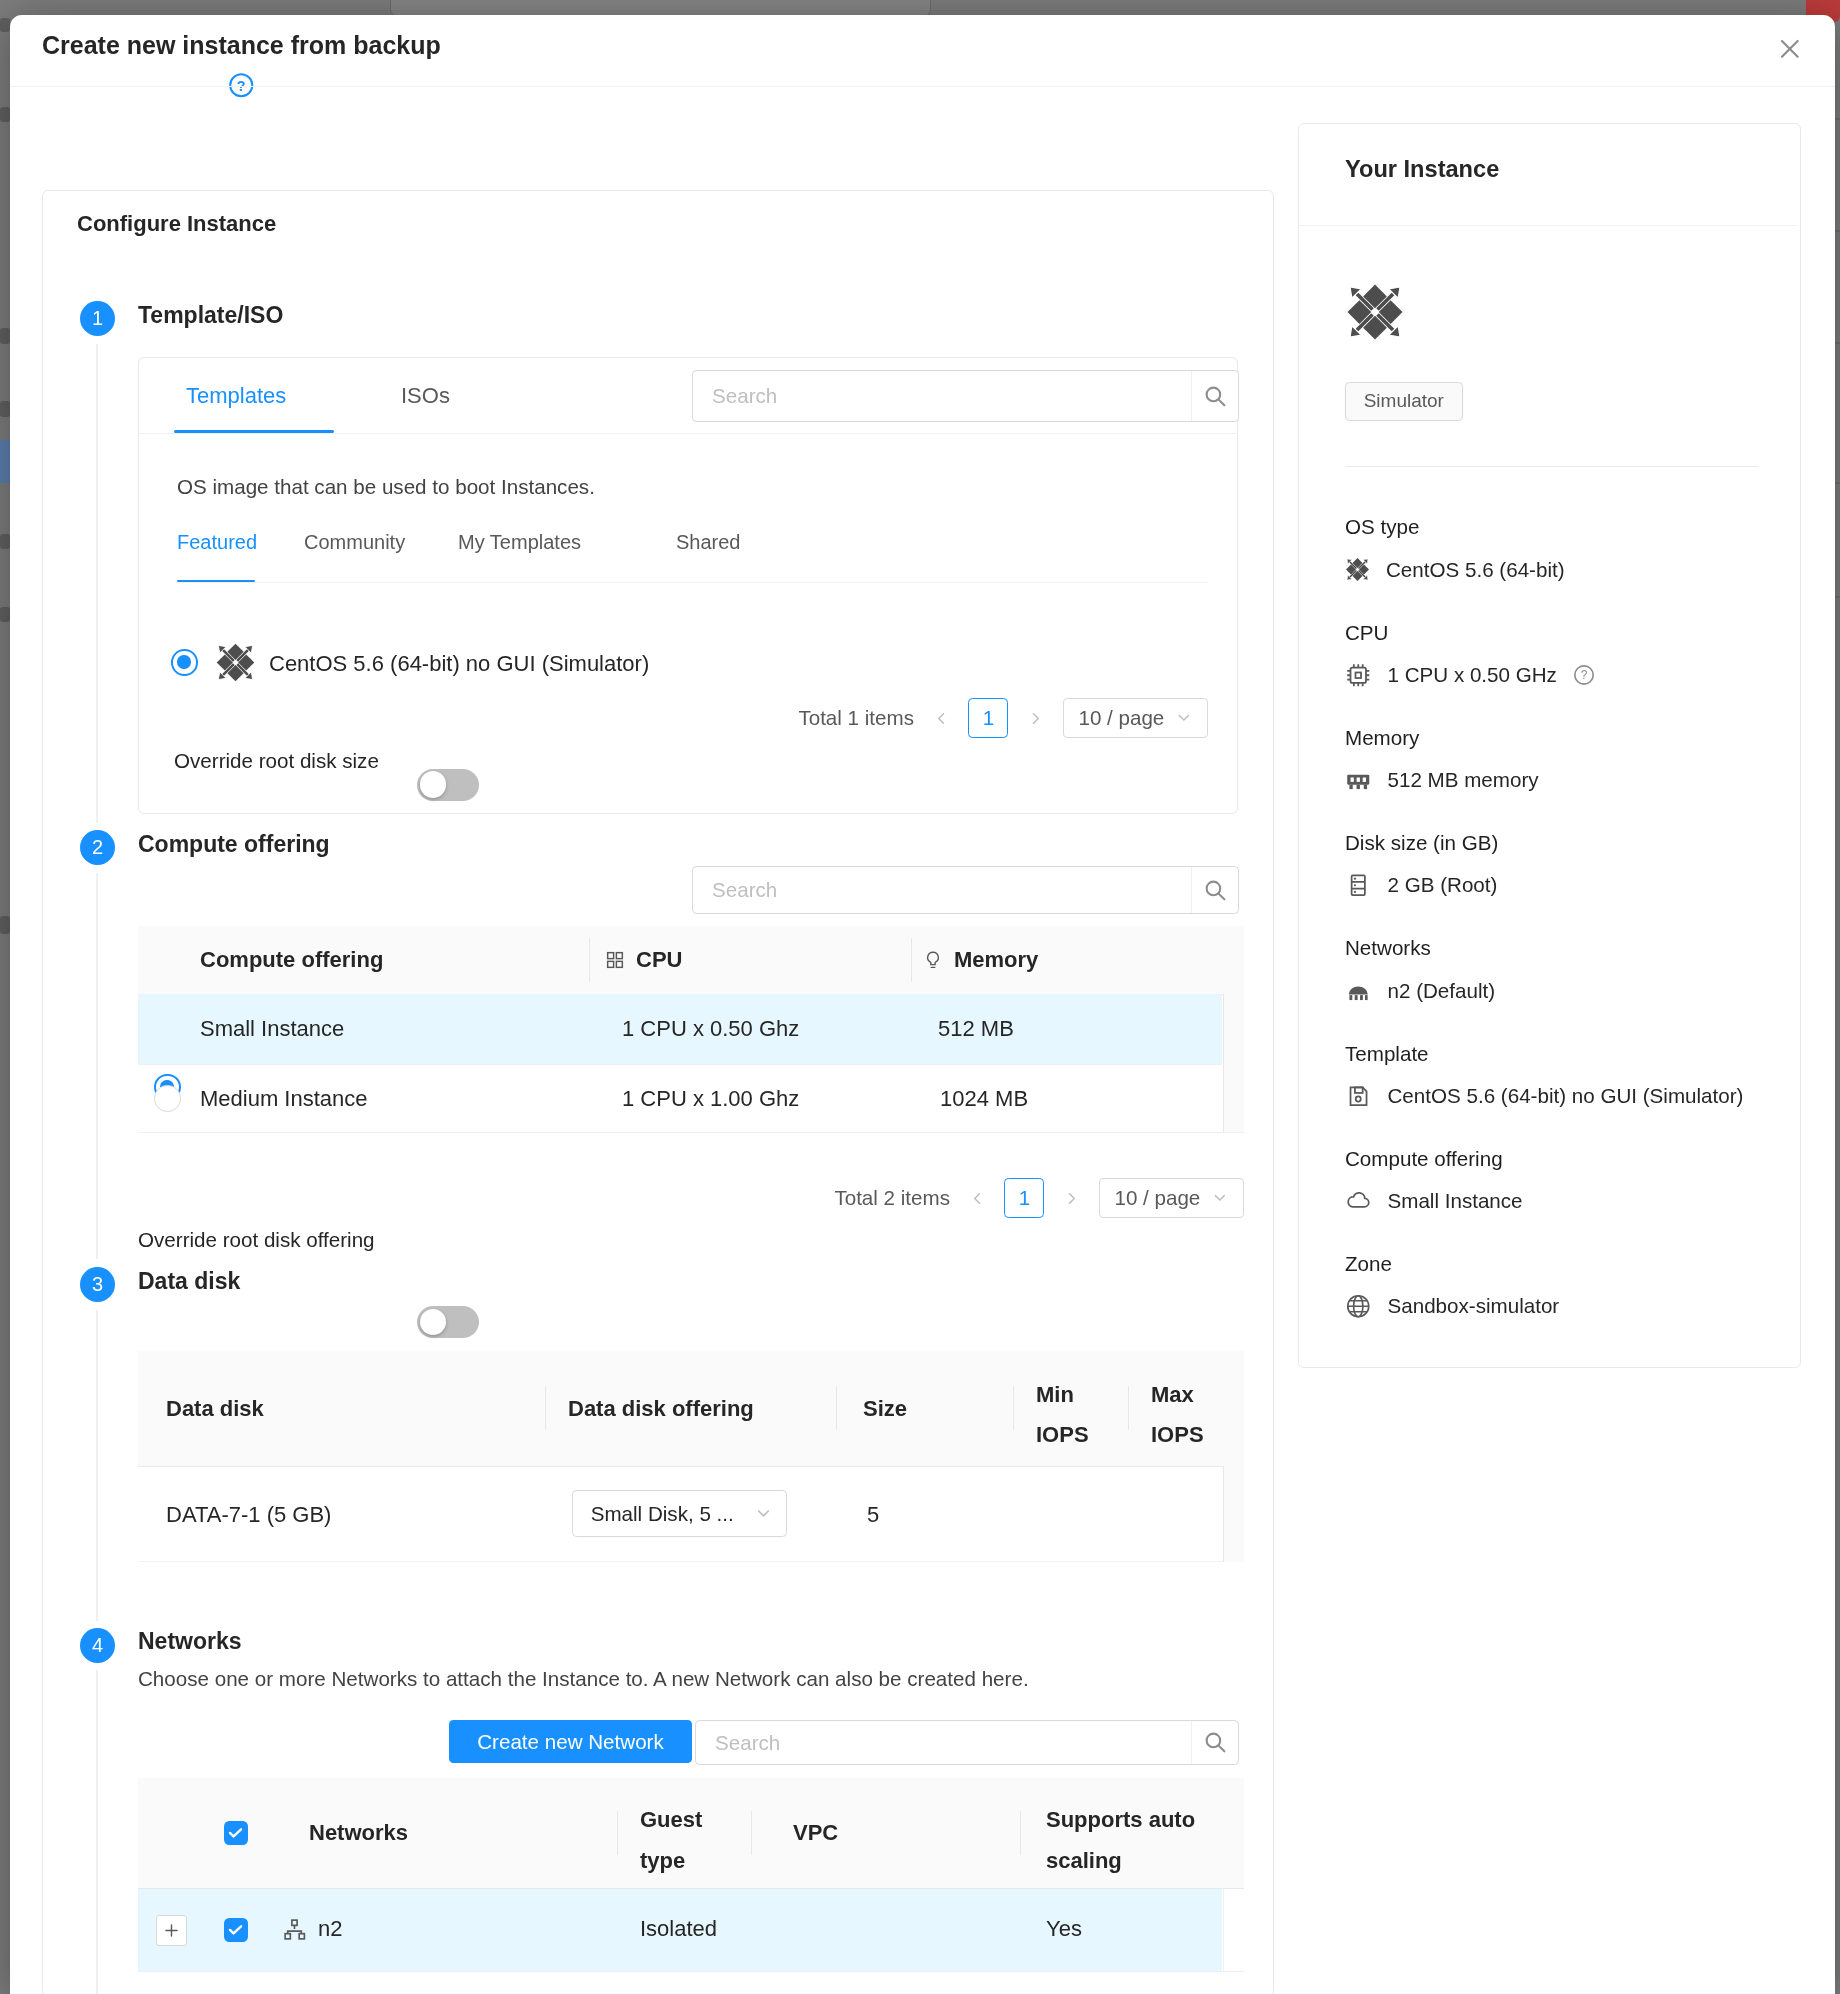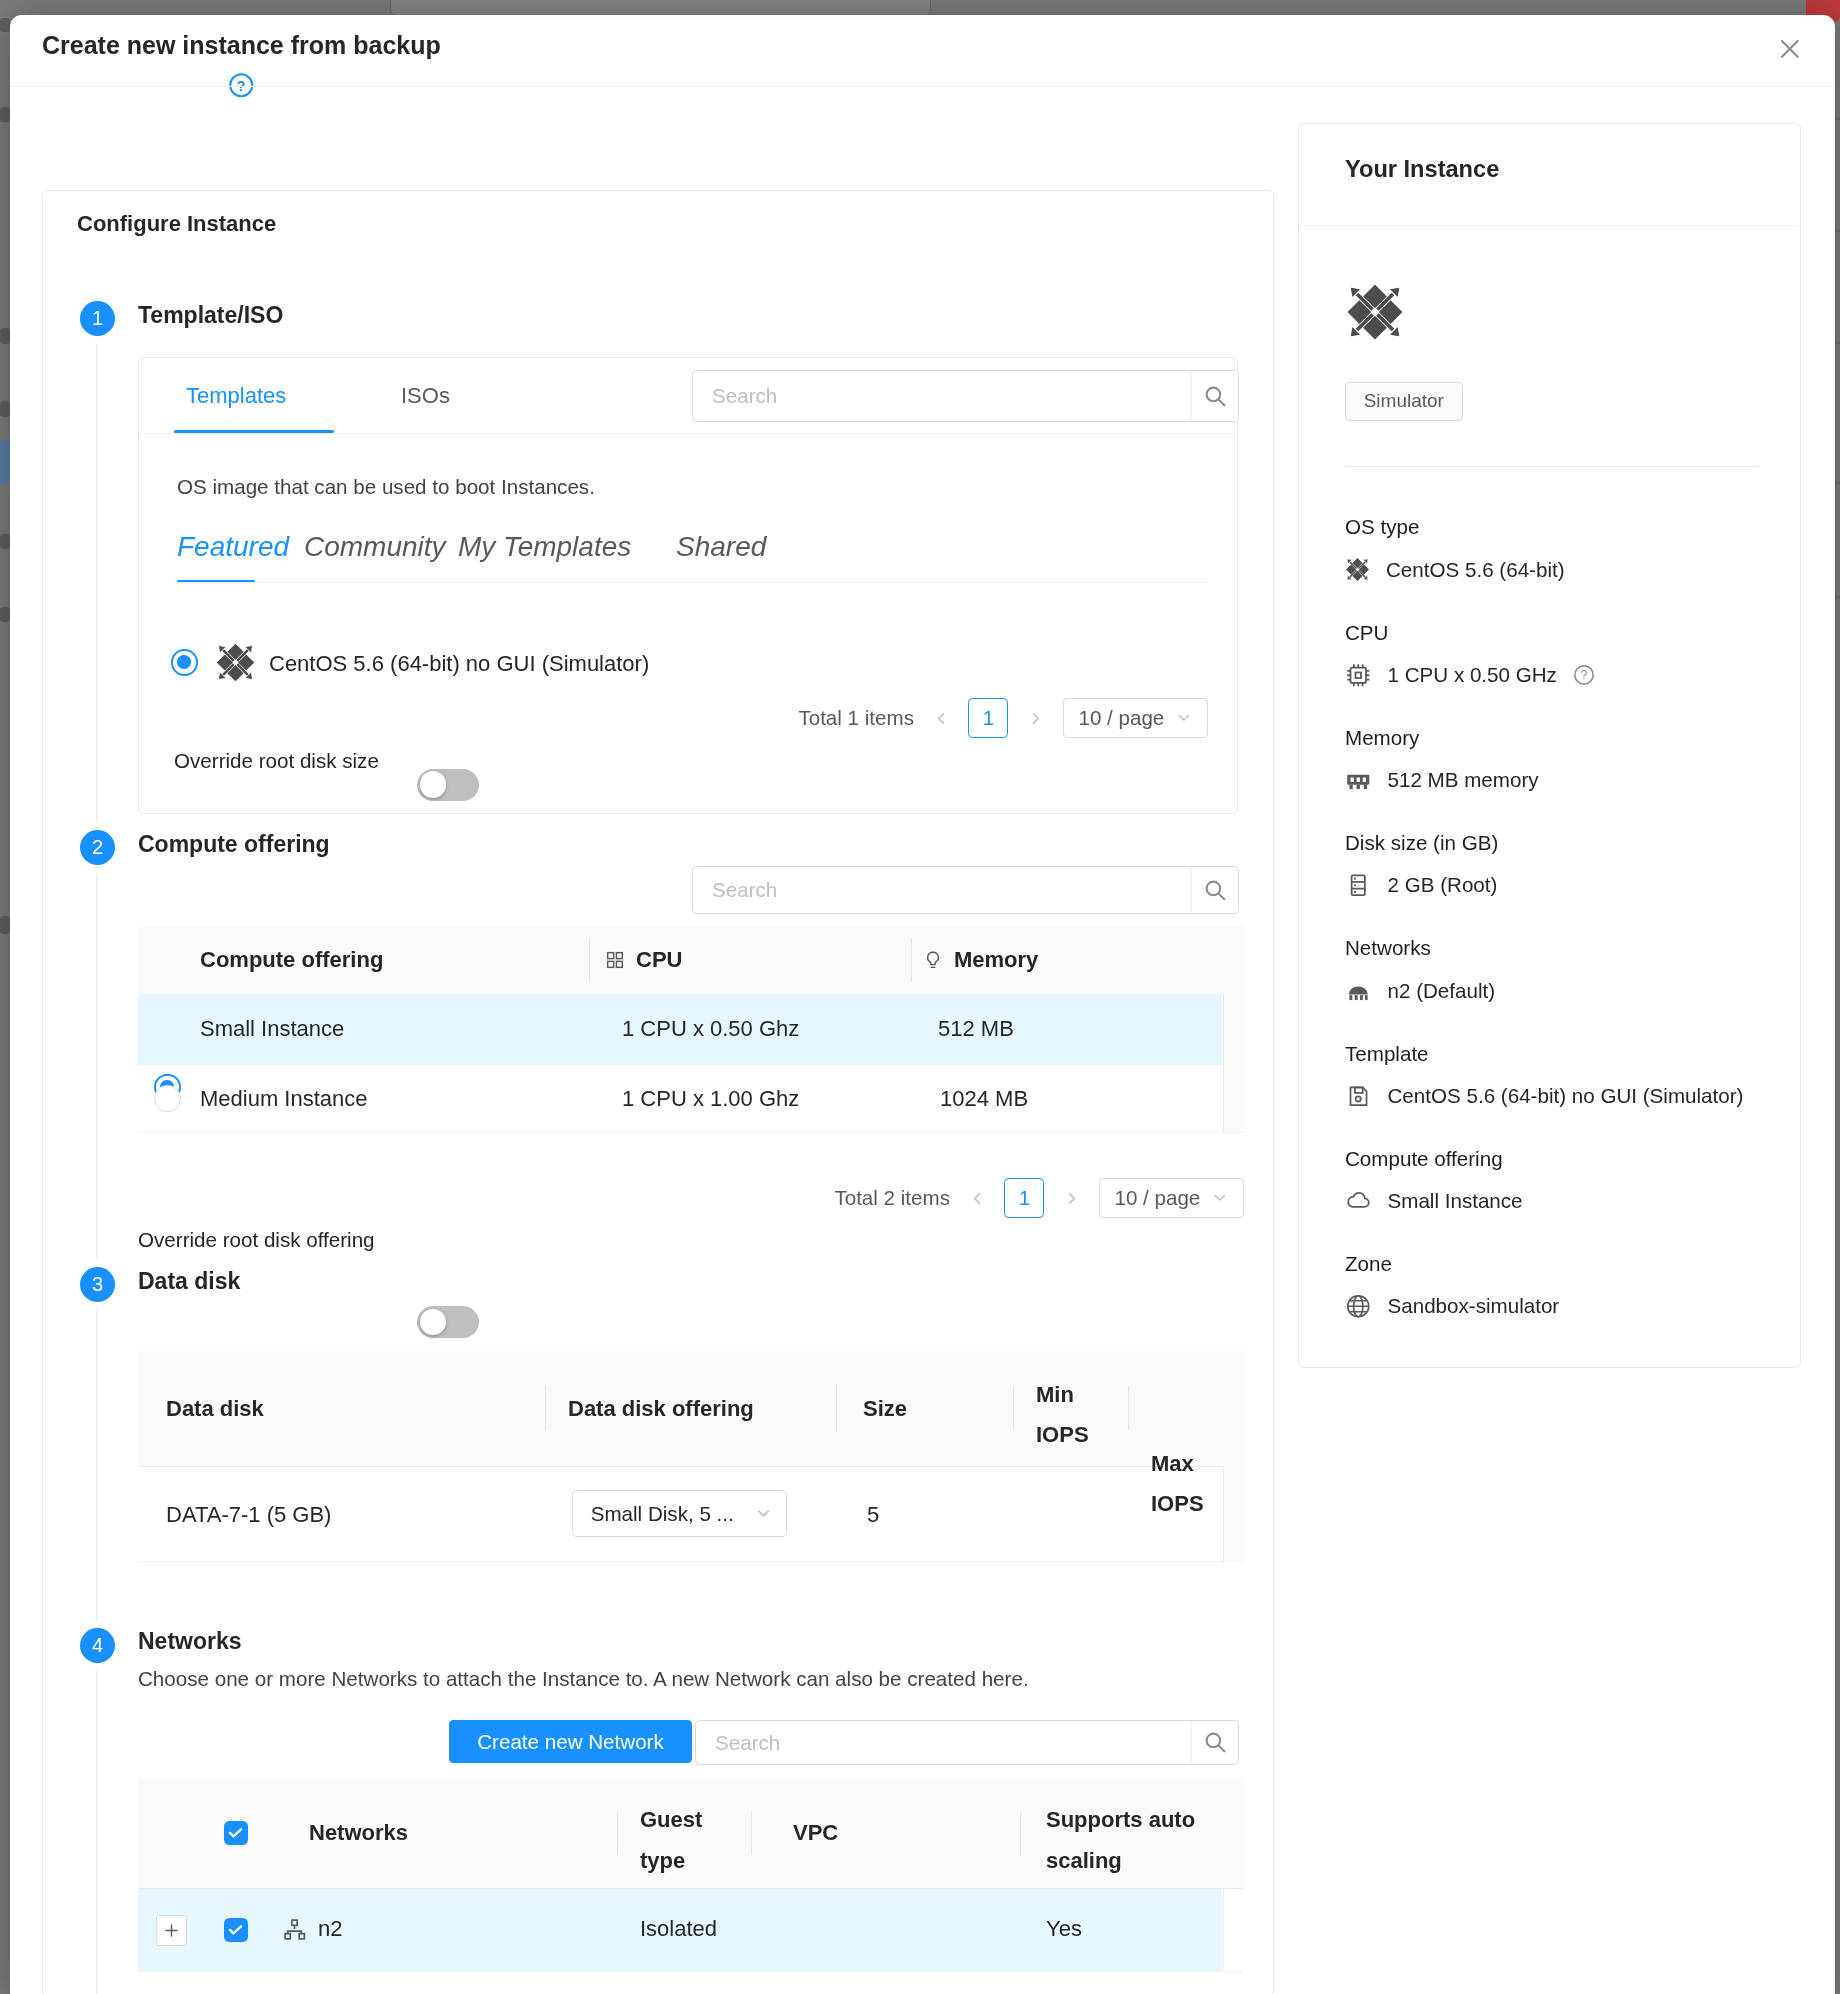--- a/index.html
+++ b/index.html
@@ -31,21 +31,21 @@
   
   .stepdot{width:35px;height:35px;border-radius:50%;background:#1890ff;color:#fff;
     font-size:20px;display:flex;align-items:center;justify-content:center;}
   .steptail{width:1.5px;background:#f0f0f0;}
   .step-title{font-size:23px;font-weight:600;color:#262626;}
   
   .card{border:0.7px solid #e8e8e8;border-radius:5.9px;background:#fff;}
   .tab{font-size:22px;color:#595959;cursor:pointer;}
   .tab.active{color:#1890ff;font-weight:500;}
   .tab-underline{background:#1890ff;border-radius:1.5px;}
-  .ftab{font-size:28px;color:#595959;font-style:italic;}
+  .ftab{font-size:20px;color:#595959;}
   .ftab.active{color:#1890ff;}
   .desc{font-size:20.6px;color:#434343;}
   
   .searchbox{display:flex;align-items:stretch;border:0.7px solid #d9d9d9;border-radius:4.4px;background:#fff;}
   .searchbox input{flex:1;border:none;outline:none;background:transparent;
     padding:0 0 0 19px;font-size:20.6px;font-family:"Liberation Sans",sans-serif;color:#262626;min-width:0;}
   .searchbox input::placeholder{color:#bfbfbf;}
   .searchbox .sfx{width:46px;display:flex;align-items:center;justify-content:center;
     border-left:0.7px solid #f0f0f0;color:#8c8c8c;}
   
@@ -396,21 +396,21 @@
   <div class="abs toggle-label" style="left:138px;top:1228px;">Override root disk offering</div>
   <div class="abs switch" style="left:417px;top:1221px;"></div>
 
   <div class="abs step-title" style="left:138px;top:1268px;">Data disk</div>
 
   <div class="abs thead" style="left:138px;top:1351px;width:1106px;height:115px;"></div>
   <div class="abs th" style="left:166px;top:1396px;">Data disk</div>
   <div class="abs th" style="left:568px;top:1396px;">Data disk offering</div>
   <div class="abs th" style="left:863px;top:1396px;">Size</div>
   <div class="abs th" style="left:1036px;top:1375px;width:66px;line-height:40px;">Min IOPS</div>
-  <div class="abs th" style="left:1151px;top:1444px;width:70px;line-height:40px;">Max IOPS</div>
+  <div class="abs th" style="left:1151px;top:1375px;width:70px;line-height:40px;">Max IOPS</div>
   <div class="abs col-div" style="left:545px;top:1386px;height:44px;"></div>
   <div class="abs col-div" style="left:836px;top:1386px;height:44px;"></div>
   <div class="abs col-div" style="left:1013px;top:1386px;height:44px;"></div>
   <div class="abs col-div" style="left:1128px;top:1386px;height:44px;"></div>
 
   <div class="abs td" style="left:166px;top:1502px;">DATA-7-1 (5 GB)</div>
   <div class="abs select" style="left:572px;top:1490px;width:215px;height:47px;">
     <span style="white-space:nowrap;overflow:hidden;">Small Disk, 5 ...</span>
     <span class="chev">
         <svg width="19" height="19" viewBox="0 0 26 26">

